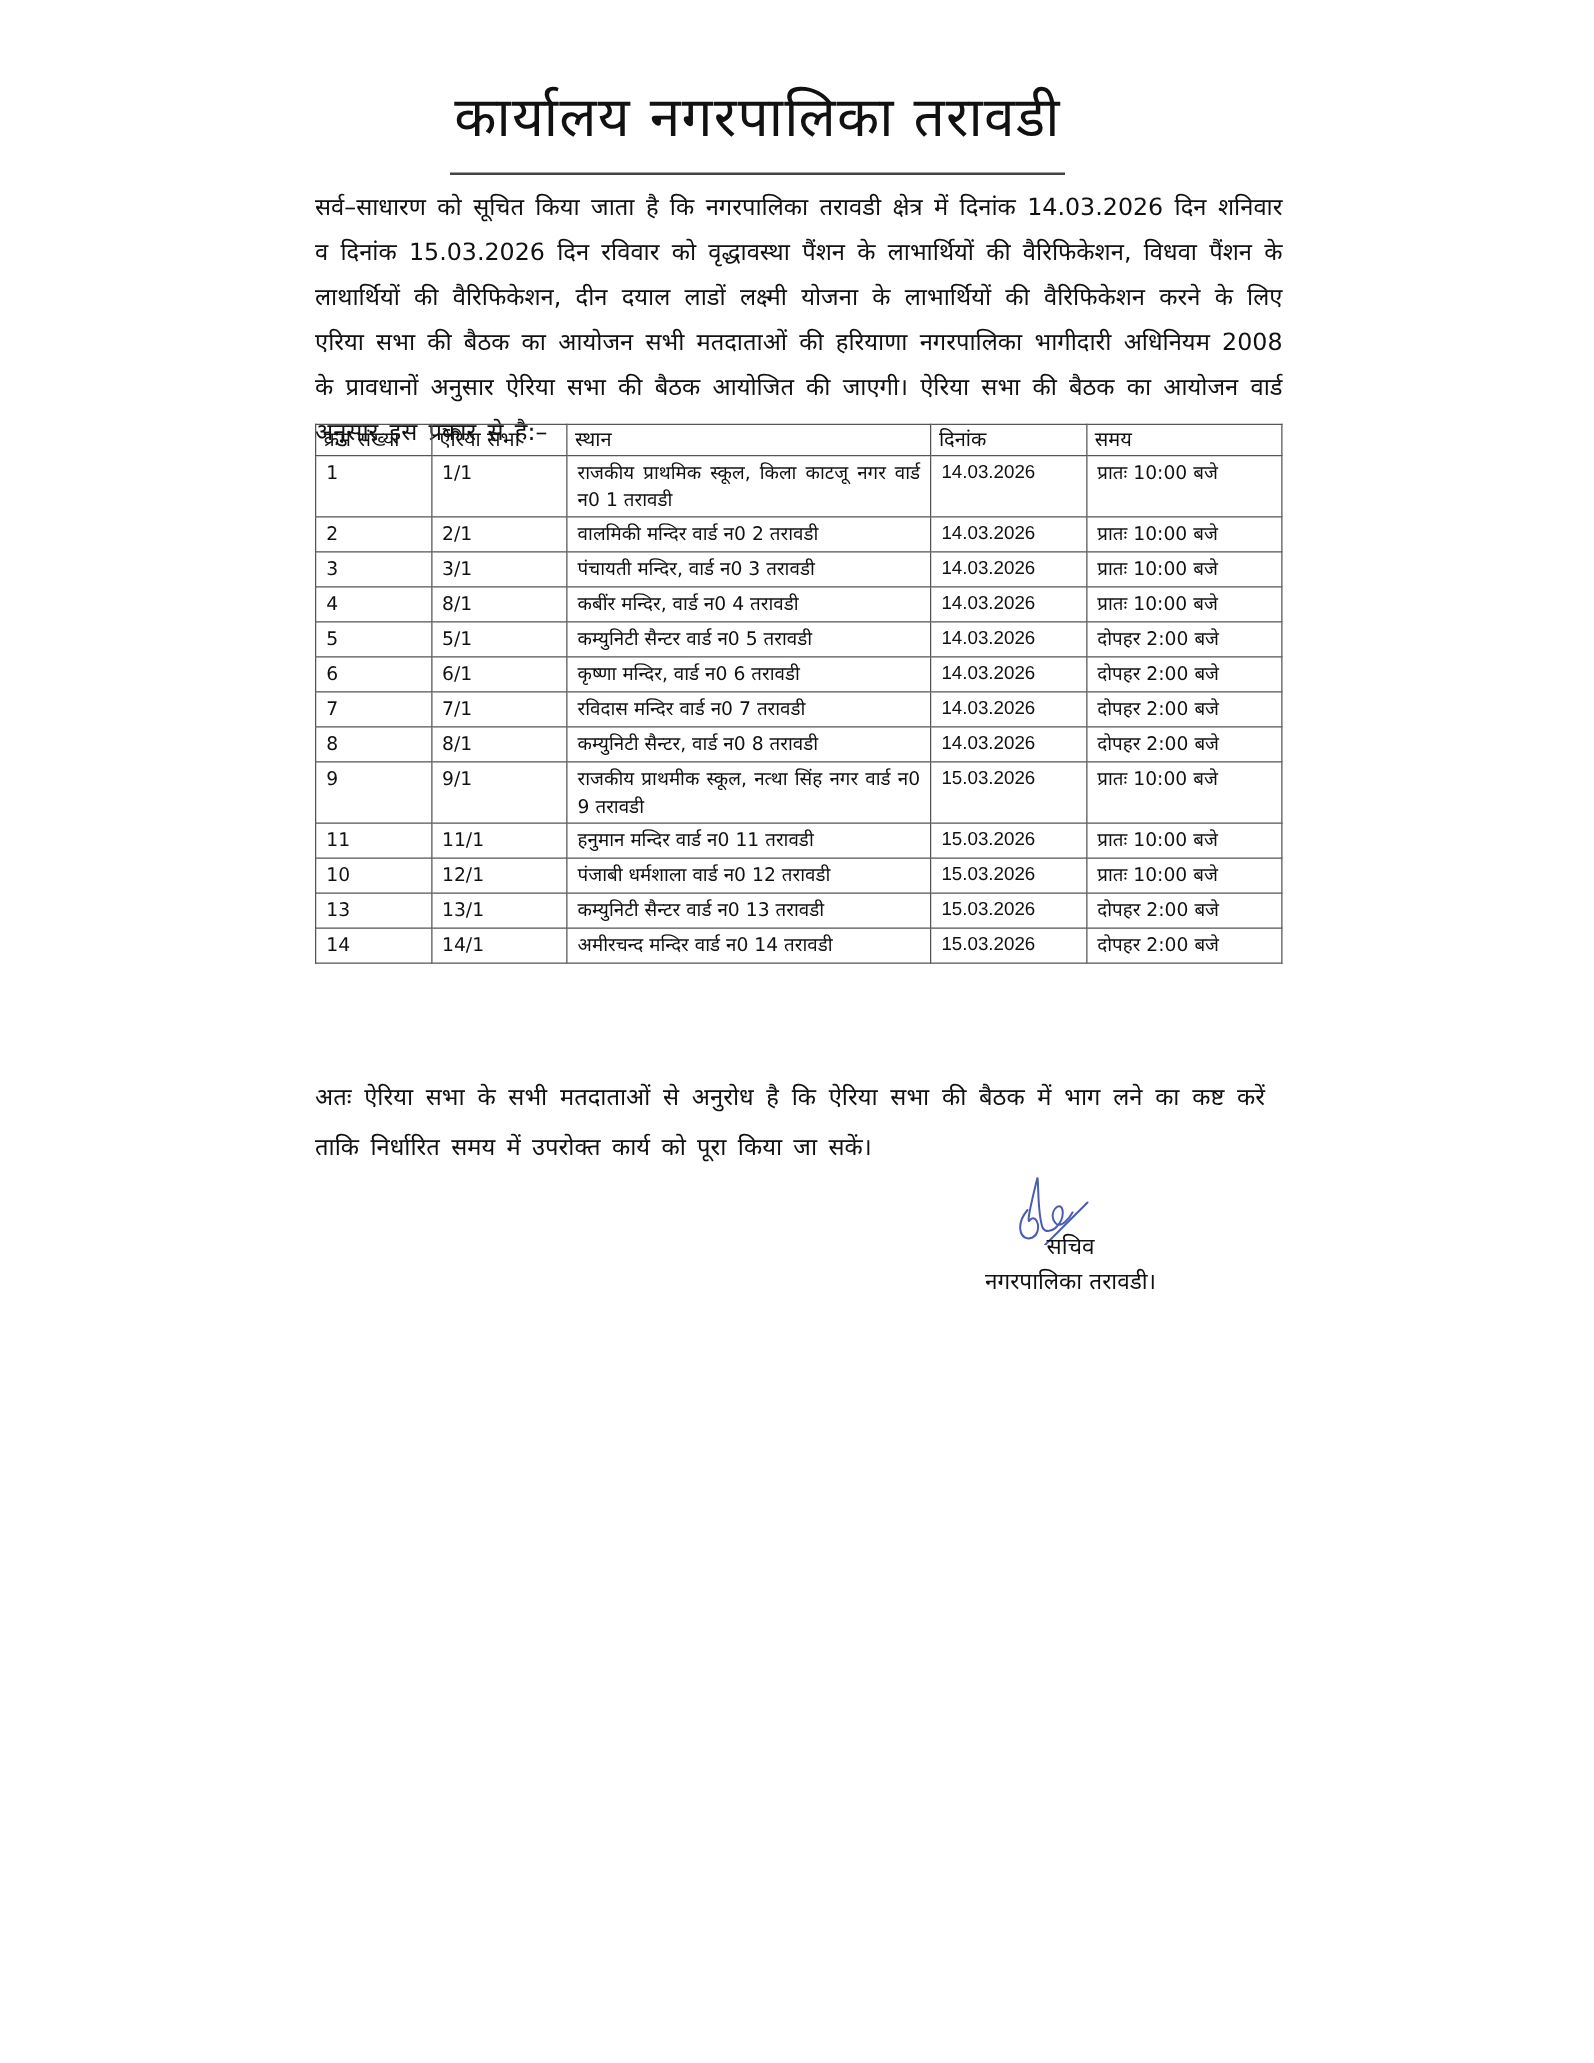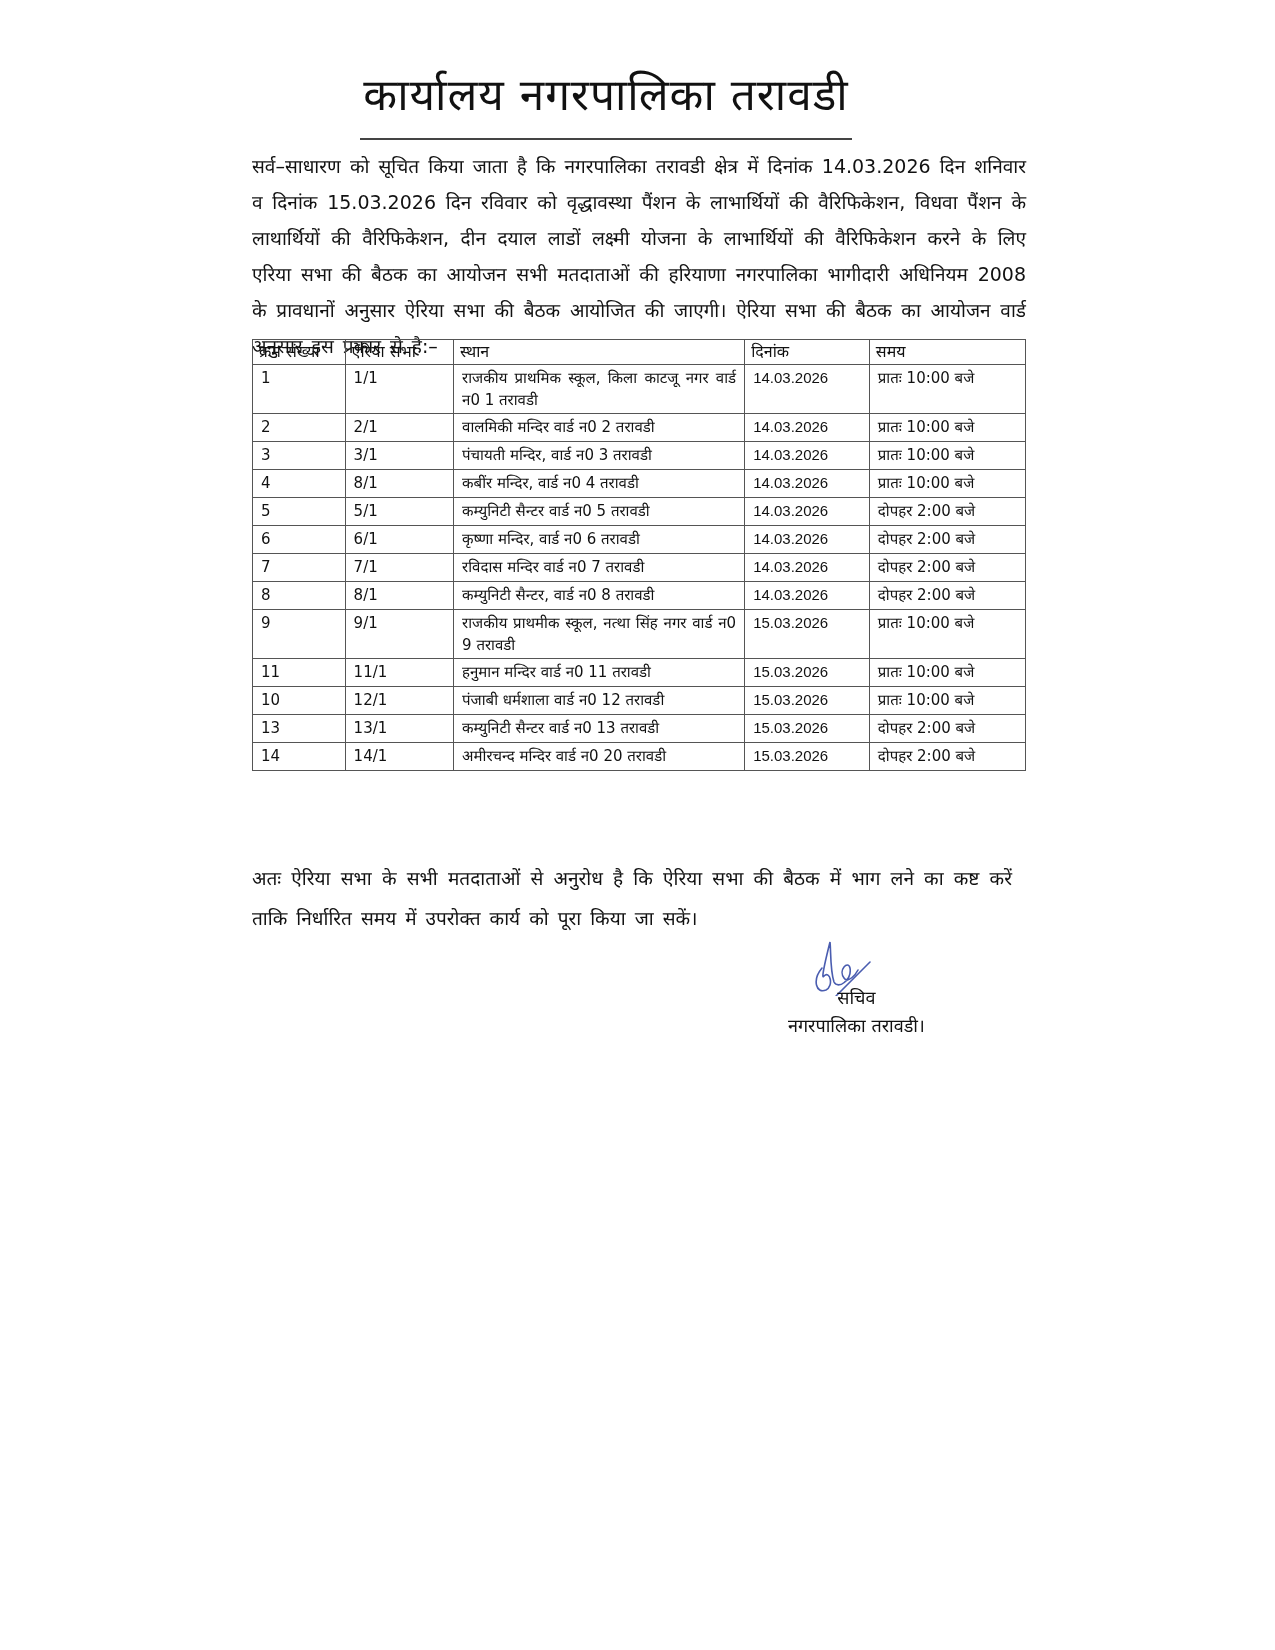--- a/index.html
+++ b/index.html
@@ -144,21 +144,21 @@
       <tr class="row-single">
         <td class="c-sno">13</td>
         <td class="c-sabha">13/1</td>
         <td class="c-place">कम्युनिटी सैन्टर वार्ड न0 13 तरावडी</td>
         <td class="c-date">15.03.2026</td>
         <td class="c-time">दोपहर 2:00 बजे</td>
       </tr>
       <tr class="row-single">
         <td class="c-sno">14</td>
         <td class="c-sabha">14/1</td>
-        <td class="c-place">अमीरचन्द मन्दिर वार्ड न0 20 तरावडी</td>
+        <td class="c-place">अमीरचन्द मन्दिर वार्ड न0 14 तरावडी</td>
         <td class="c-date">15.03.2026</td>
         <td class="c-time">दोपहर 2:00 बजे</td>
       </tr>
     </tbody>
 </table>
 
 <div class="closing">अतः ऐरिया सभा के सभी मतदाताओं से अनुरोध है कि ऐरिया सभा की बैठक में भाग लने का कष्ट करें ताकि निर्धारित समय में उपरोक्त कार्य को पूरा किया जा सकें।</div>
 
 <svg class="signature" viewBox="0 0 70 56">
   <path id="sig-path" d="M14 28 C4 40, 8 54, 18 50 C26 46, 22 30, 16 36 C12 42, 20 10, 22 2 C23 10, 22 30, 26 42 C30 50, 44 40, 42 28 C40 20, 30 30, 36 38 C40 44, 48 34, 50 30 M28 56 L62 22" fill="none" stroke-width="1.6" stroke-linecap="round" stroke="#4a5db0"></path>

